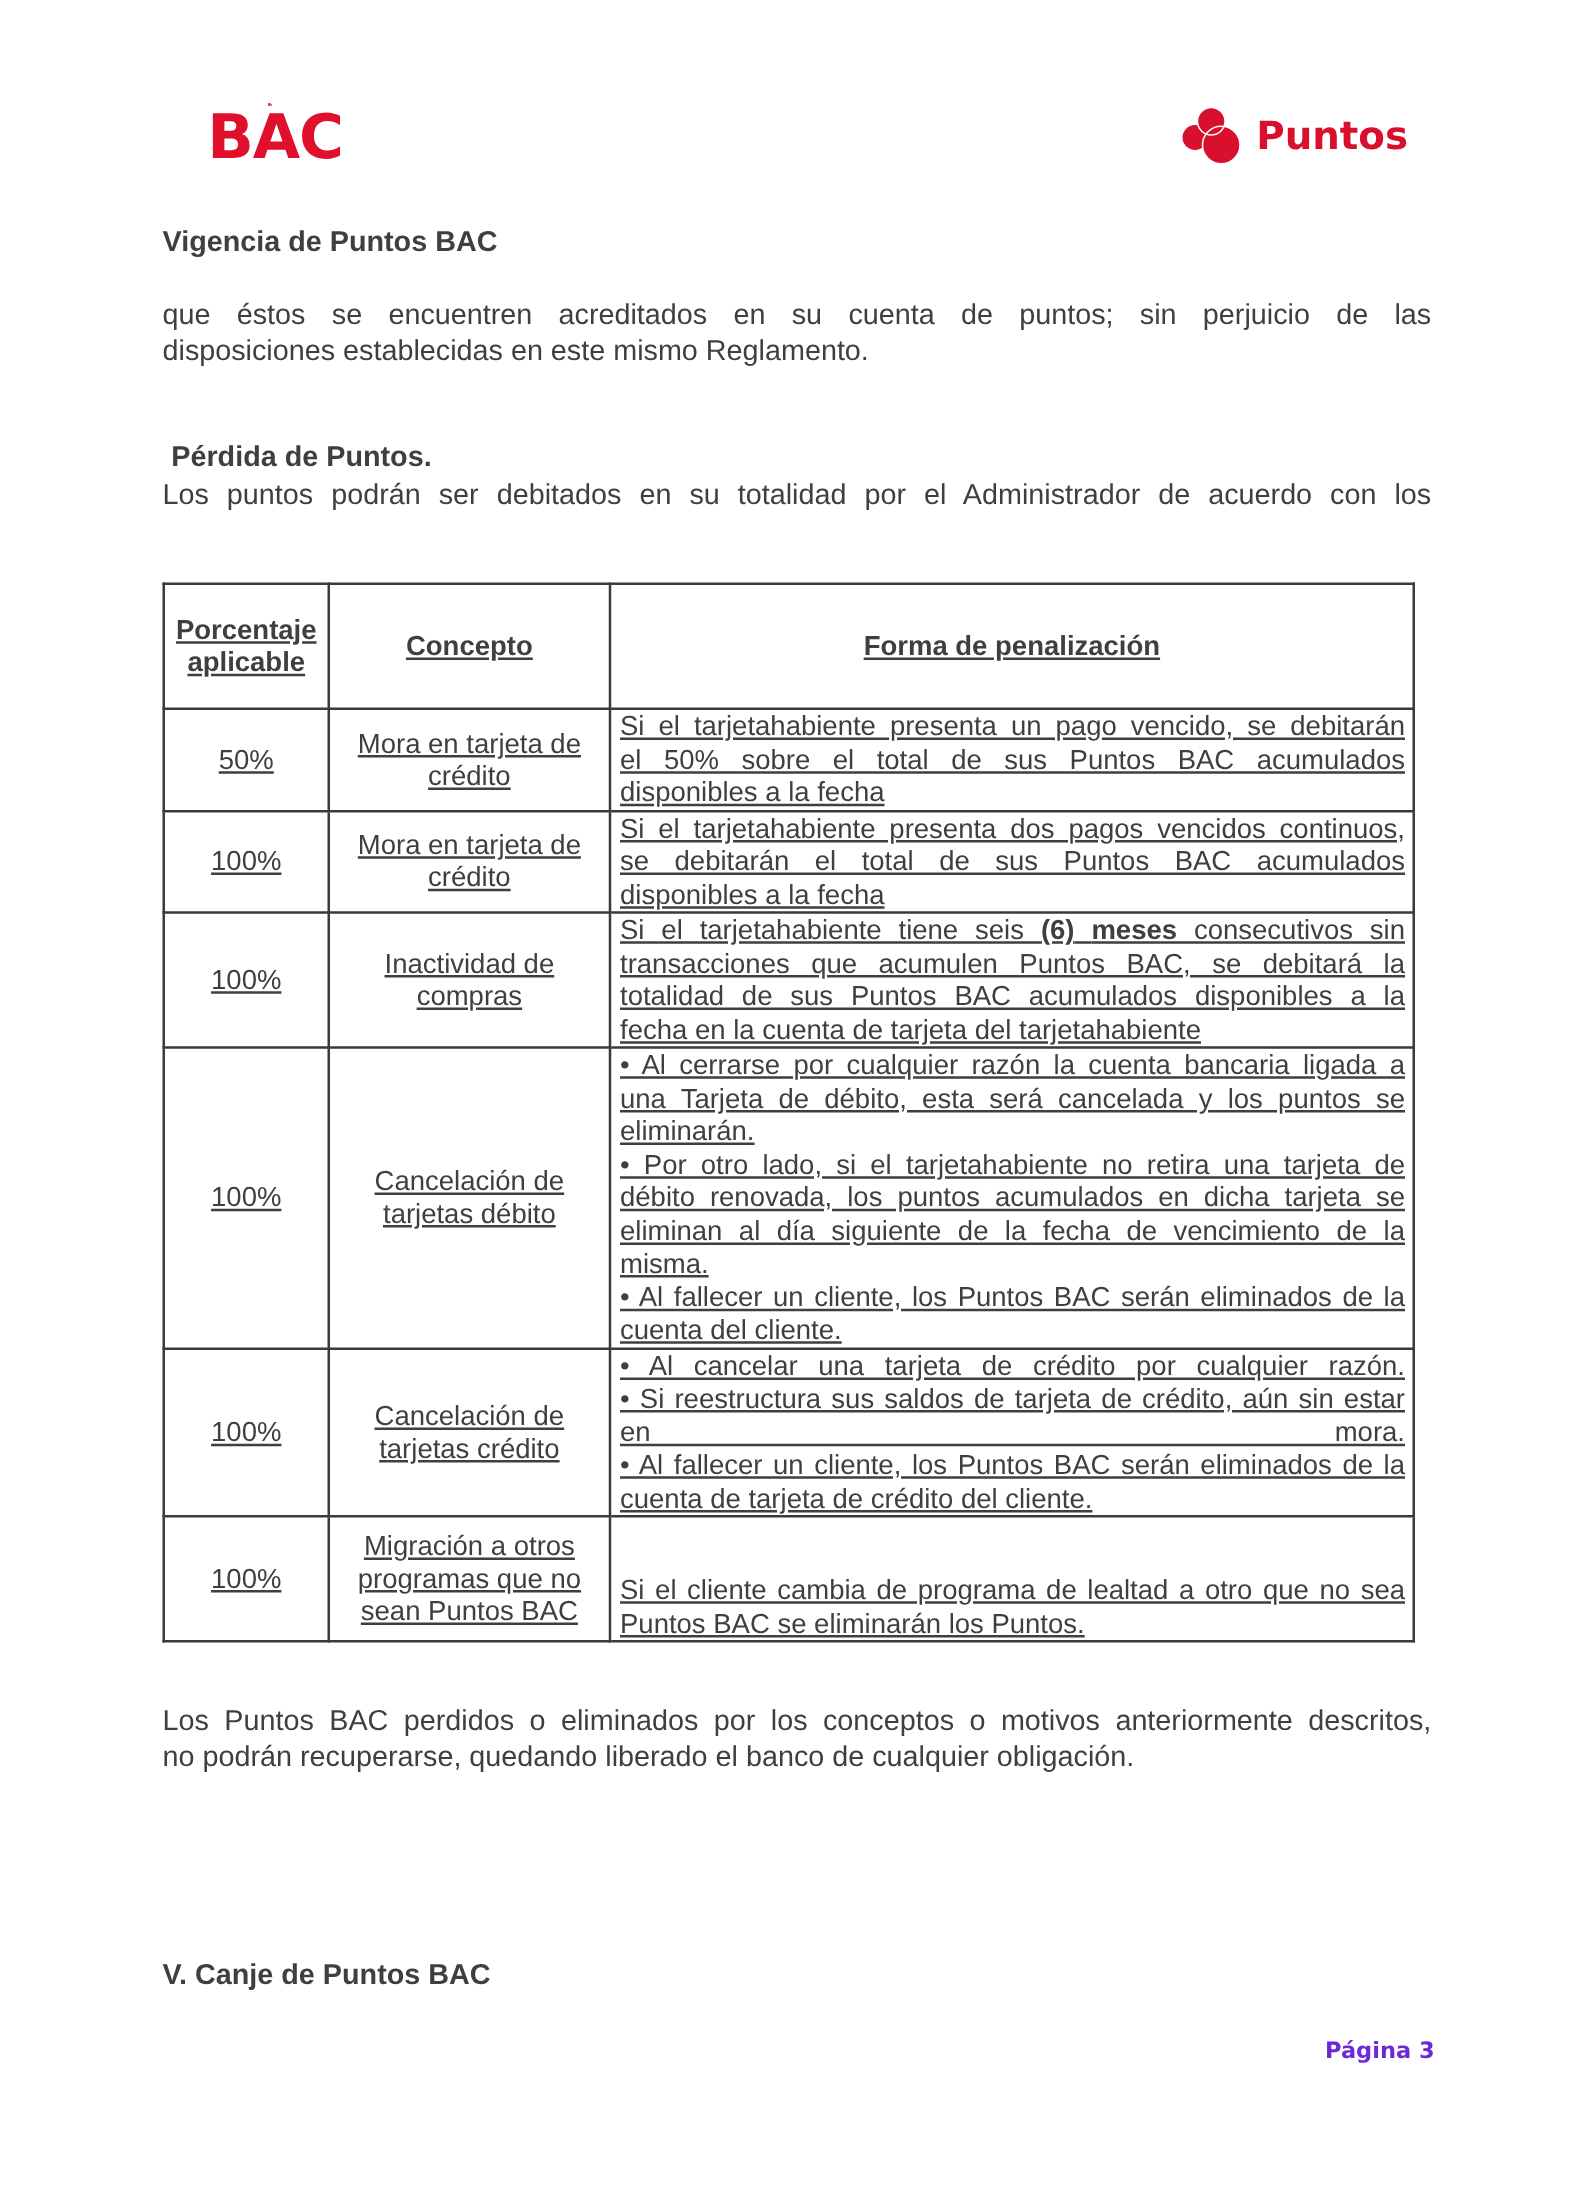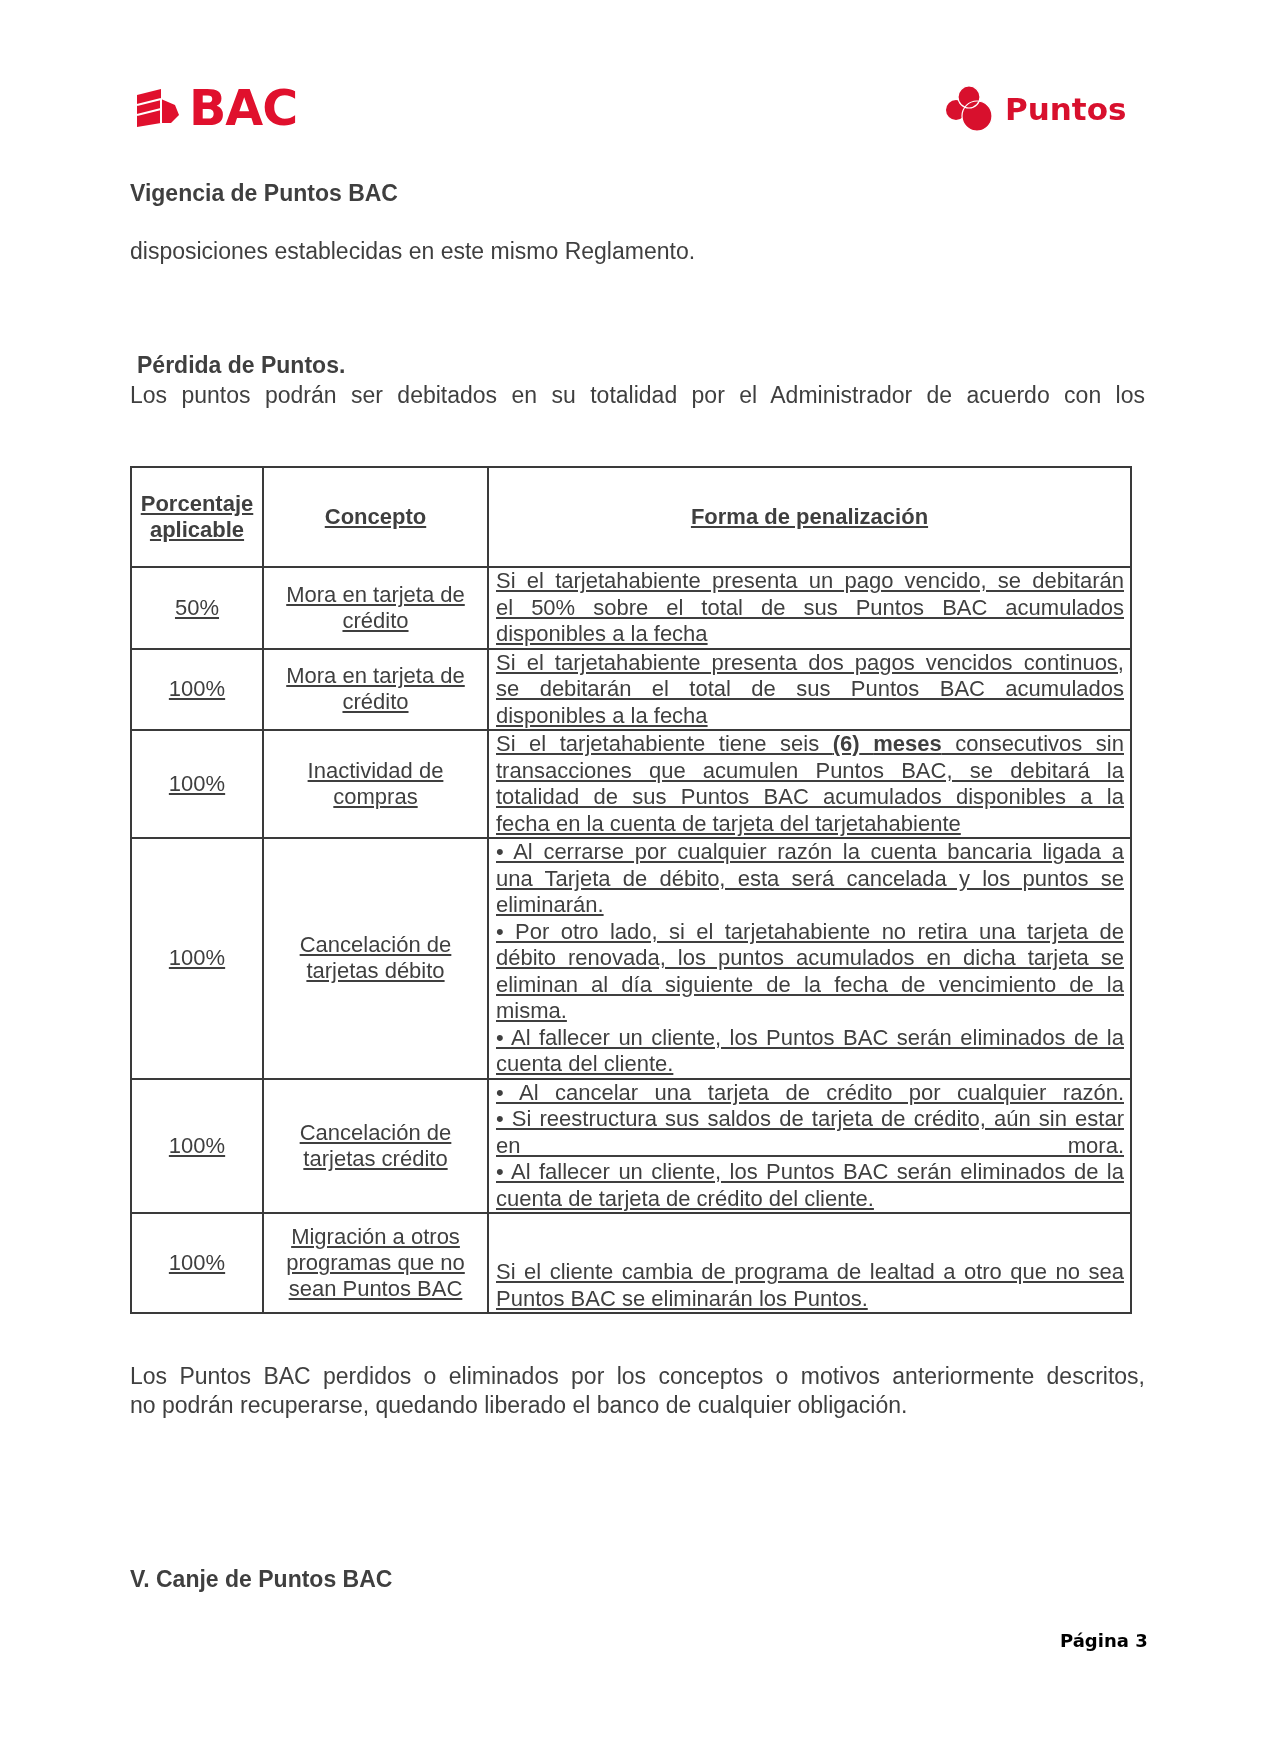--- a/index.html
+++ b/index.html
@@ -1,39 +1,39 @@
 <!DOCTYPE html>
 <html><head>
 <meta charset="utf-8">
 <style>
   html, body { margin:0; padding:0; background:#ffffff; }
   body { width:1275px; height:1754px; position:relative; overflow:hidden;
          font-family:"Liberation Sans", sans-serif; color:#3f3f3f; }
   .abs { position:absolute; }
-  .logo-bac { left:135px; top:82px; width:170px; height:52px; display:flex; align-items:center; }
+  .logo-bac { left:135px; top:82px; width:170px; height:52px; display:flex; align-items:center;flex-direction:column; }
   .logo-bac .mark { width:46px; height:42px; margin-right:8px; }
   .logo-bac .word { font-family:"DejaVu Sans", sans-serif; font-weight:bold; font-size:49px; color:#e0102d; letter-spacing:-1px; line-height:1; }
   .logo-puntos { left:945px; top:82px; height:54px; display:flex; align-items:center; }
   .logo-puntos .mark { width:52px; height:52px; margin-right:8px; }
   .logo-puntos .word { font-family:"DejaVu Sans", sans-serif; font-weight:bold; font-size:31px; color:#d8102d; line-height:1; }
 
   .h { font-weight:bold; font-size:23px; color:#3f3f3f; }
   .p { font-size:23px; line-height:28.5px; text-align:justify; color:#3f3f3f; }
 
   table.pen { position:absolute; left:130px; top:466px; width:1000px; border-collapse:collapse; table-layout:fixed;text-decoration:underline; }
   table.pen td, table.pen th { border:2px solid #3a3a3a; font-size:22px; color:#3f3f3f; padding:0; }
   table.pen th { font-weight:bold; text-align:center; vertical-align:middle; line-height:26px; }
   table.pen td.c1, table.pen td.c2 { text-align:center; vertical-align:middle; line-height:26px; }
   table.pen td.c3 { text-align:justify; padding:0 6px 0 7px; vertical-align:middle; line-height:26.5px; }
   table.pen td.c3.bottom { vertical-align:bottom; }
   .line { display:block; text-align:justify; text-align-last:justify; }
   .line.l { text-align-last:left; }
   b.em { font-weight:bold; }
 
-  .pagenum { left:1060px; top:1630px; font-family:"DejaVu Sans", sans-serif; font-weight:bold; font-size:18px; color:#000000; }
+  .pagenum { left:1060px; top:1630px; font-family:"DejaVu Sans", sans-serif; font-weight:bold; font-size:18px; color:#6d28d9; }
 </style>
 </head>
 <body>
 
 <div class="abs logo-bac">
   <svg class="mark" viewBox="0 0 46 42">
     <polygon points="2,8 26,2 26,36 2,40" fill="#e0102d"></polygon>
     <line x1="2" y1="18" x2="26" y2="12" stroke="#fff" stroke-width="2"></line>
     <line x1="2" y1="28" x2="26" y2="22" stroke="#fff" stroke-width="2"></line>
     <polygon points="26,12 40,18 44,28 36,36 26,36" fill="#e0102d"></polygon>
@@ -48,20 +48,21 @@
     <circle cx="11" cy="27" r="10" fill="#d8102d"></circle>
     <circle cx="32" cy="33" r="15" fill="#d8102d"></circle>
     <circle cx="24" cy="14" r="11" fill="none" stroke="#fff" stroke-width="1.2"></circle>
     <circle cx="32" cy="33" r="15" fill="none" stroke="#fff" stroke-width="1.2"></circle>
   </svg>
   <span class="word">Puntos</span>
 </div>
 
 <div class="abs h" style="left:130px; top:180px;">Vigencia de Puntos BAC</div>
 <div class="abs p" style="left:130px; top:237px; width:1015px;">
+  <span class="line">que éstos se encuentren acreditados en su cuenta de puntos; sin perjuicio de las</span>
   <span class="line l">disposiciones establecidas en este mismo Reglamento.</span>
 </div>
 
 <div class="abs h" style="left:137px; top:352px;">Pérdida de Puntos.</div>
 <div class="abs p" style="left:130px; top:381px; width:1015px;">
   <span class="line">Los puntos podrán ser debitados en su totalidad por el Administrador de acuerdo con los</span>
 </div>
 
 <table class="pen">
   <colgroup>

